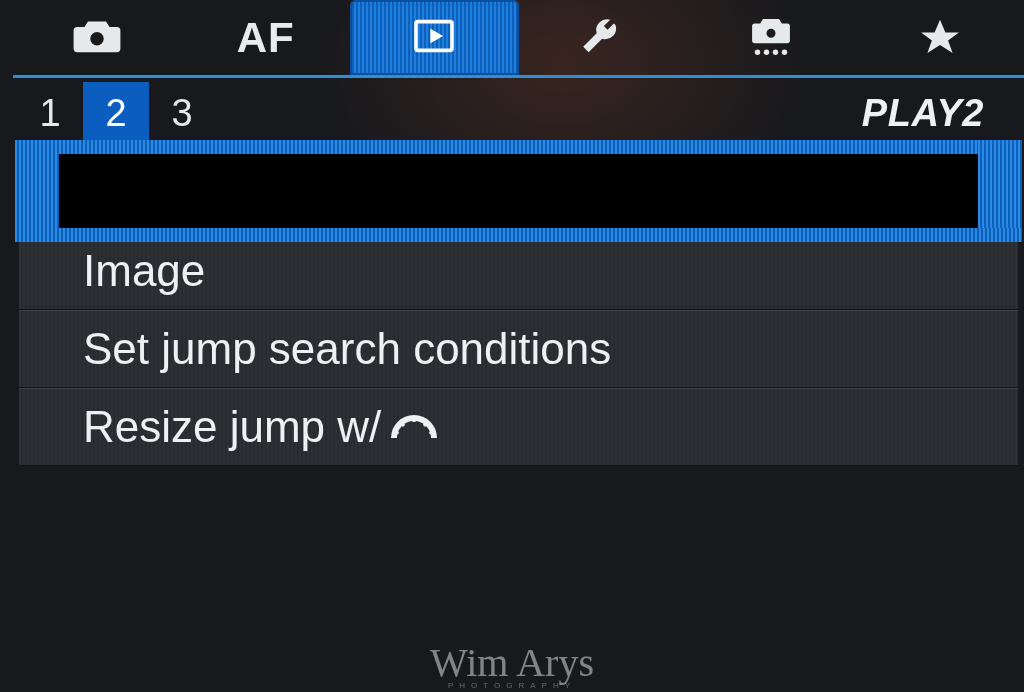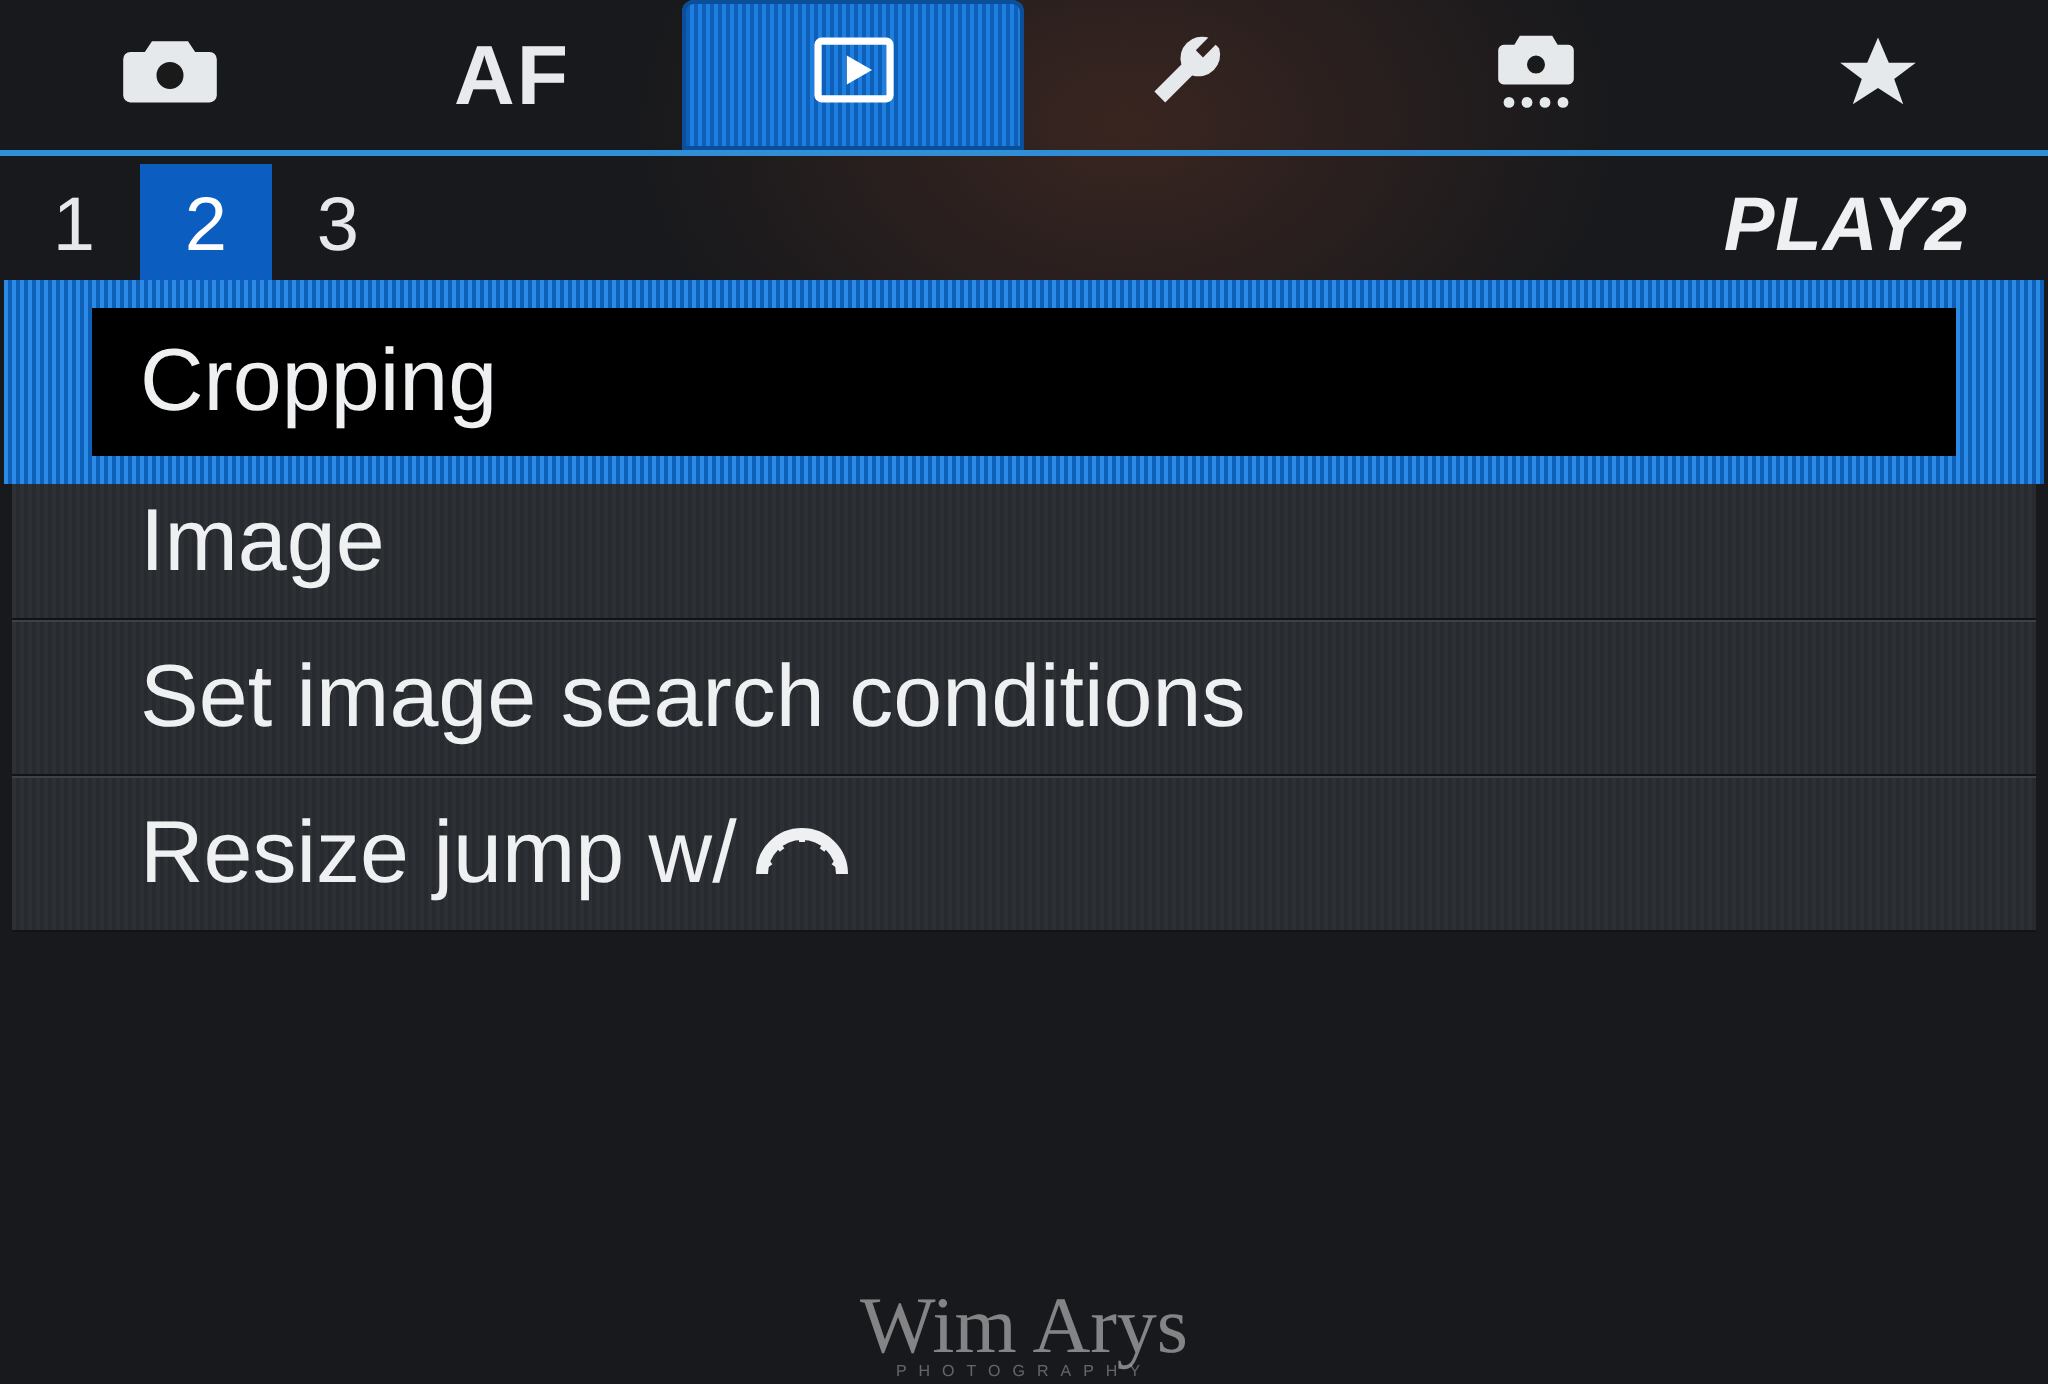--- a/index.html
+++ b/index.html
@@ -8,20 +8,21 @@
     background: #1a1a1a;
     font-family: Arial, Helvetica, sans-serif;
     color: #eef0f2;
     position: relative;
   }
   .screen {
     position: absolute;
     inset: 0;
     background: radial-gradient(ellipse 350px 240px at 55% 9%, rgba(120,60,40,0.35), transparent 70%),
                 linear-gradient(#18191c, #18191c);
+    padding-left: 13px;
   }
 
   
   .top-tabs {
     display: flex;
     align-items: stretch;
     height: 78px;
     border-bottom: 3px solid #2f8ed6;
   }
   .top-tab {
@@ -224,31 +225,30 @@
     <div class="page-num">3</div>
     <div class="spacer"></div>
     <div class="section-label">PLAY2</div>
   </div>
 
   <div class="menu">
 
     <div class="menu-row selected">
       <span class="side-l"></span>
       <span class="side-r"></span>
-      <span class="label">Cropping</span>
     </div>
 
 
     <div class="menu-row">
       <span class="label">Image</span>
     </div>
 
 
     <div class="menu-row">
-      <span class="label">Set image search conditions</span>
+      <span class="label">Set jump search conditions</span>
     </div>
 
     <div class="menu-row">
       <span class="label">Resize jump w/</span>
       <span style="position:relative;z-index:2">
         <svg width="46" height="34" viewBox="0 0 46 34">
           <path d="M3 30 A20 20 0 0 1 43 30" fill="none" stroke="#eef0f2" stroke-width="6"></path>
           <g stroke="#eef0f2" stroke-width="3">
             <line x1="7" y1="26" x2="4" y2="22"></line>
             <line x1="13" y1="18" x2="10" y2="14"></line>

